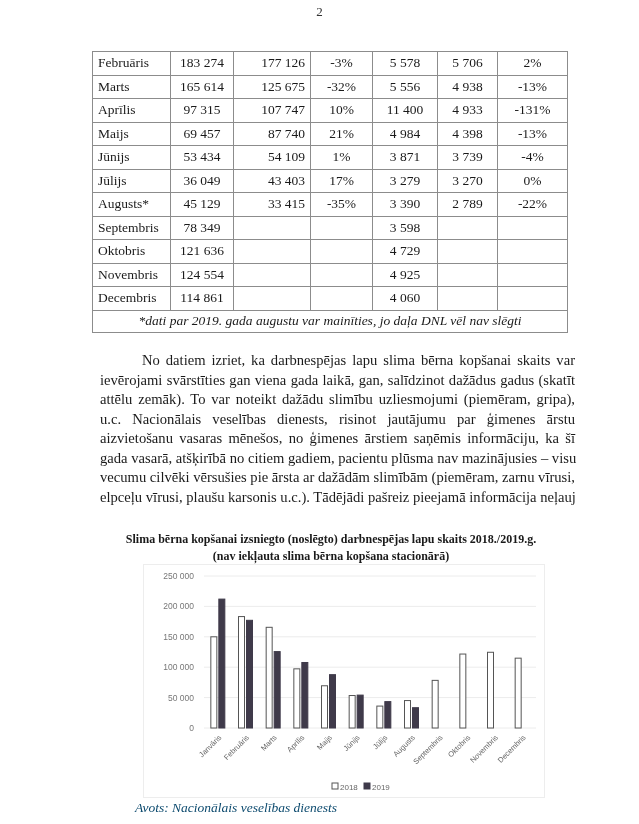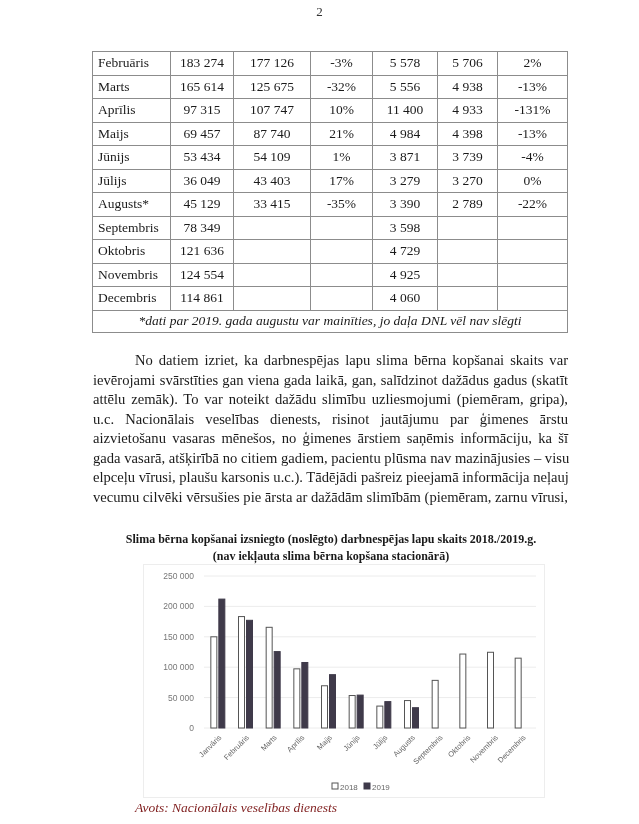--- a/index.html
+++ b/index.html
@@ -2,34 +2,34 @@
 <html><head>
 <meta charset="utf-8">
 <style>
   html, body { margin: 0; padding: 0; background: #ffffff; }
   body { width: 639px; height: 824px; position: relative; overflow: hidden; font-family: "Liberation Serif", serif; color: #1a1a1a; }
   .page-num { position: absolute; top: 4px; left: 0; width: 639px; text-align: center; font-size: 13px; color: #333; }
   table.data { position: absolute; left: 92px; top: 51px; width: 476px; border-collapse: collapse; font-size: 13.5px; }
   table.data td { border: 1px solid #8c8c8c; height: 22.5px; padding: 0 5px; text-align: center; white-space: nowrap; }
   table.data td.month { text-align: left; width: 67px; }
   table.data td.c1 { width: 52px; }
-  table.data td.c2 { width: 66px; }
+  table.data td.c2 { width: 66px; text-align: right; }
   table.data td.c3 { width: 51px; }
   table.data td.c4 { width: 54px; }
   table.data td.c5 { width: 49px; }
   table.data td.c6 { width: 59px; }
   table.data td.note { text-align: center; font-style: italic; height: 21px; }
-  .para { position: absolute; left: 93px; top: 351px; width: 475px; font-size: 14.6px; line-height: 19.5px; text-align: justify; }
+  .para { position: absolute; left: 100px; top: 351px; width: 475px; font-size: 14.6px; line-height: 19.5px; text-align: justify; }
   .para .line { display: block; text-align: justify; text-align-last: justify; height: 19.5px; white-space: nowrap; }
   .para .line.first { text-indent: 42px; }
   .para .line.last { text-align-last: left; }
   .chart-title { position: absolute; left: 92px; top: 531px; width: 478px; text-align: center; font-weight: bold; font-size: 12px; line-height: 16.5px; }
   .chart-frame { position: absolute; left: 143px; top: 564px; width: 400px; height: 232px; border: 1px solid #ededed; }
   svg.chart { position: absolute; left: 0; top: 0; }
-  .source { position: absolute; left: 135px; top: 800px; font-style: italic; font-size: 13.5px; color: #7f1d1d; }
+  .source { position: absolute; left: 135px; top: 800px; font-style: italic; font-size: 13.5px; color: #0c4a6e; }
 </style>
 </head>
 <body>
 
 <div class="page-num">2</div>
 
 <table class="data">
   <tbody id="tbody">
       <tr>
         <td class="month">Februāris</td>
@@ -136,22 +136,22 @@
     </tbody>
 </table>
 
 <div class="para" id="para">
     <span class="line first">No datiem izriet, ka darbnespējas lapu slima bērna kopšanai skaits var</span>
     <span class="line">ievērojami svārstīties gan viena gada laikā, gan, salīdzinot dažādus gadus (skatīt</span>
     <span class="line">attēlu zemāk). To var noteikt dažādu slimību uzliesmojumi (piemēram, gripa),</span>
     <span class="line">u.c. Nacionālais veselības dienests, risinot jautājumu par ģimenes ārstu</span>
     <span class="line">aizvietošanu vasaras mēnešos, no ģimenes ārstiem saņēmis informāciju, ka šī</span>
     <span class="line">gada vasarā, atšķirībā no citiem gadiem, pacientu plūsma nav mazinājusies – visu</span>
+    <span class="line">vecumu cilvēki vērsušies pie ārsta ar dažādām slimībām (piemēram, zarnu vīrusi,</span>
     <span class="line">elpceļu vīrusi, plaušu karsonis u.c.). Tādējādi pašreiz pieejamā informācija neļauj</span>
-    <span class="line">vecumu cilvēki vērsušies pie ārsta ar dažādām slimībām (piemēram, zarnu vīrusi,</span>
   </div>
 
 <div class="chart-title">
   <div>Slima bērna kopšanai izsniegto (noslēgto) darbnespējas lapu skaits 2018./2019.g.</div>
   <div>(nav iekļauta slima bērna kopšana stacionārā)</div>
 </div>
 
 <div class="chart-frame">
   <svg class="chart" id="chart" width="400" height="232">
       <line x1="60" x2="392" y1="163" y2="163" stroke="#ececec" stroke-width="1"></line>

